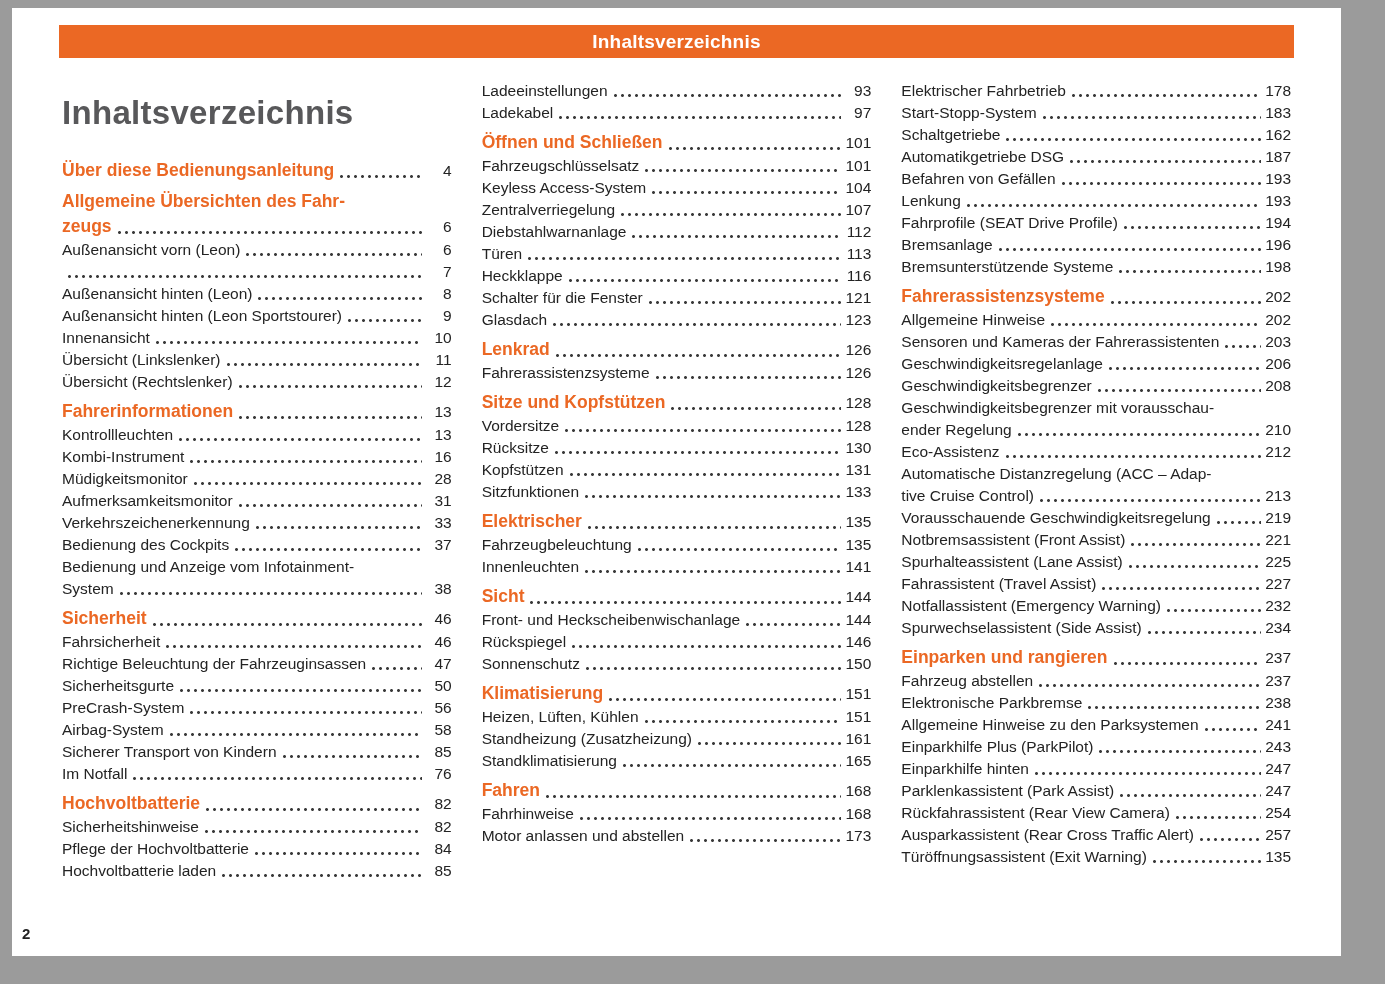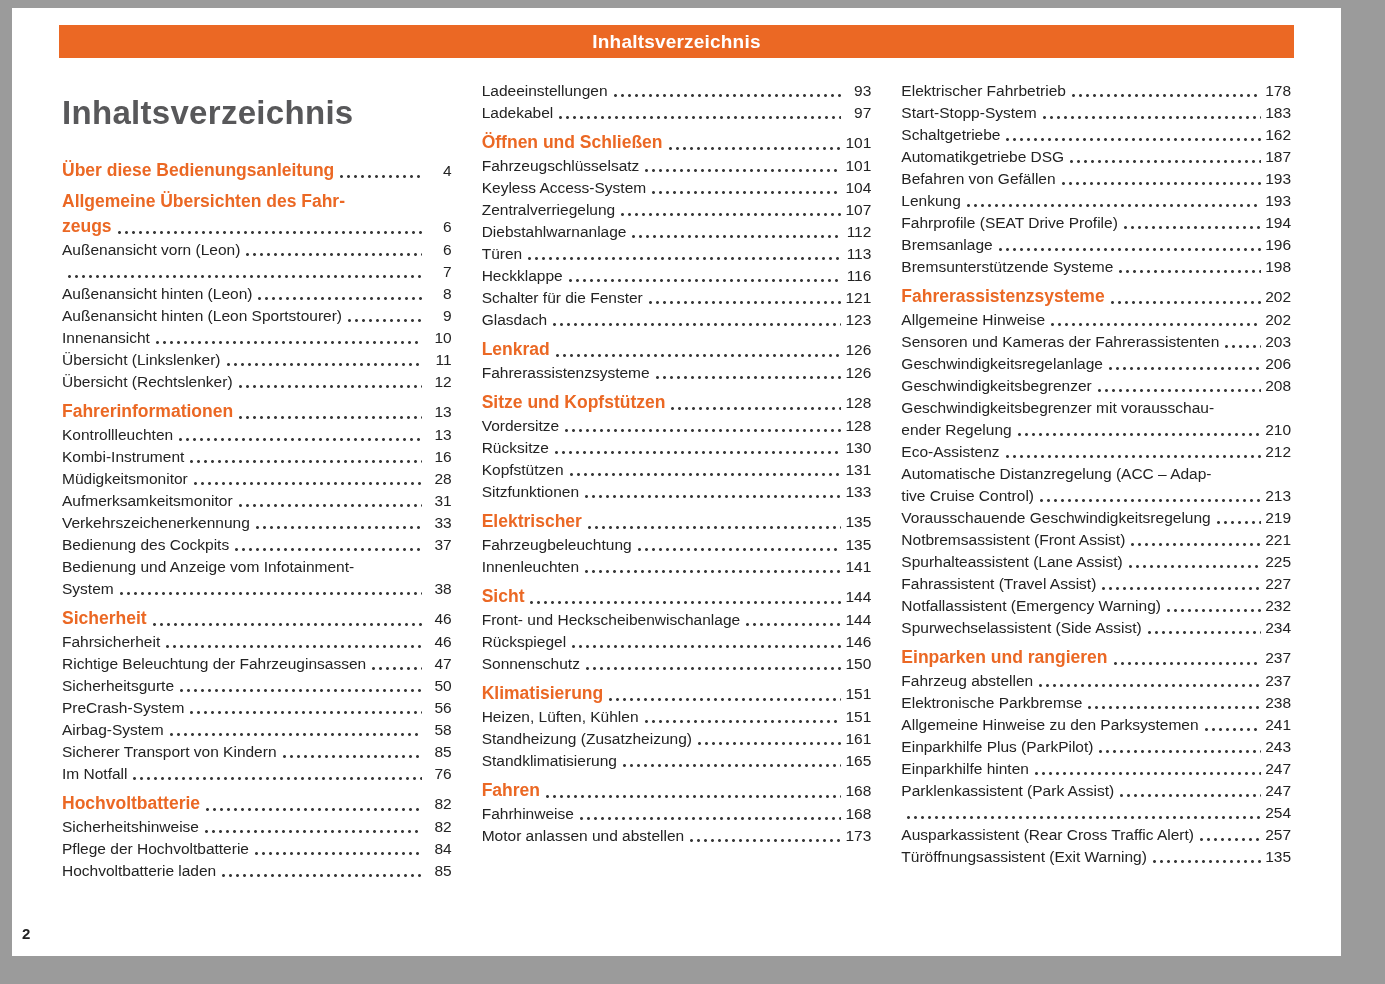--- a/index.html
+++ b/index.html
@@ -570,20 +570,21 @@
             <span class="lbl">Einparkhilfe hinten</span>
             <span class="dots"></span>
             <span class="pg">247</span>
           </div>
           <div class="row entry">
             <span class="lbl">Parklenkassistent (Park Assist)</span>
             <span class="dots"></span>
             <span class="pg">247</span>
           </div>
           <div class="row entry">
+            <span class="lbl">Rückfahrassistent (Rear View Camera)</span>
             <span class="dots"></span>
             <span class="pg">254</span>
           </div>
           <div class="row entry">
             <span class="lbl">Ausparkassistent (Rear Cross Traffic Alert)</span>
             <span class="dots"></span>
             <span class="pg">257</span>
           </div>
           <div class="row entry">
             <span class="lbl">Türöffnungsassistent (Exit Warning)</span>

